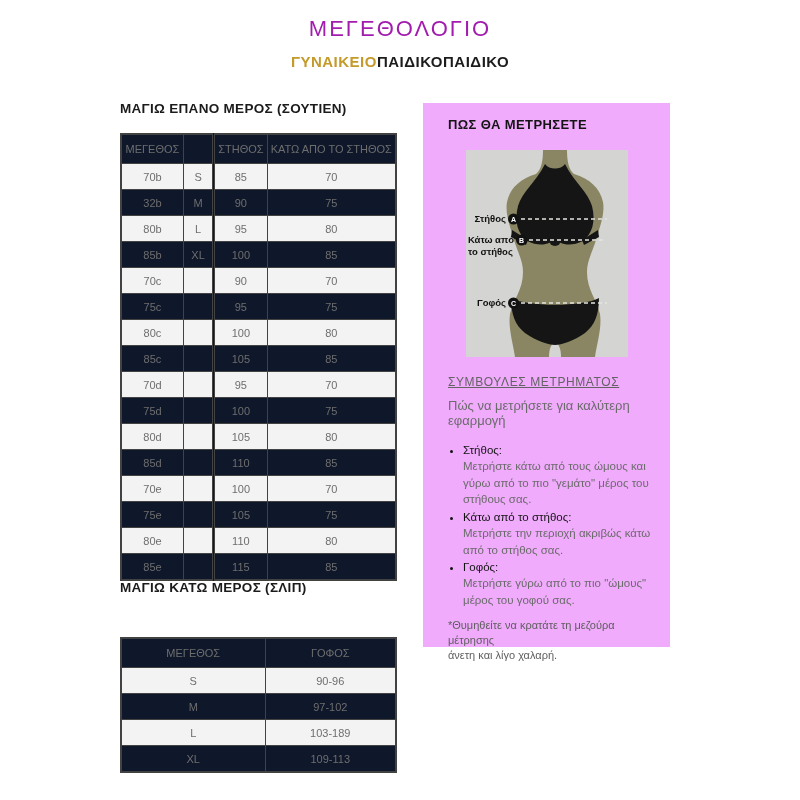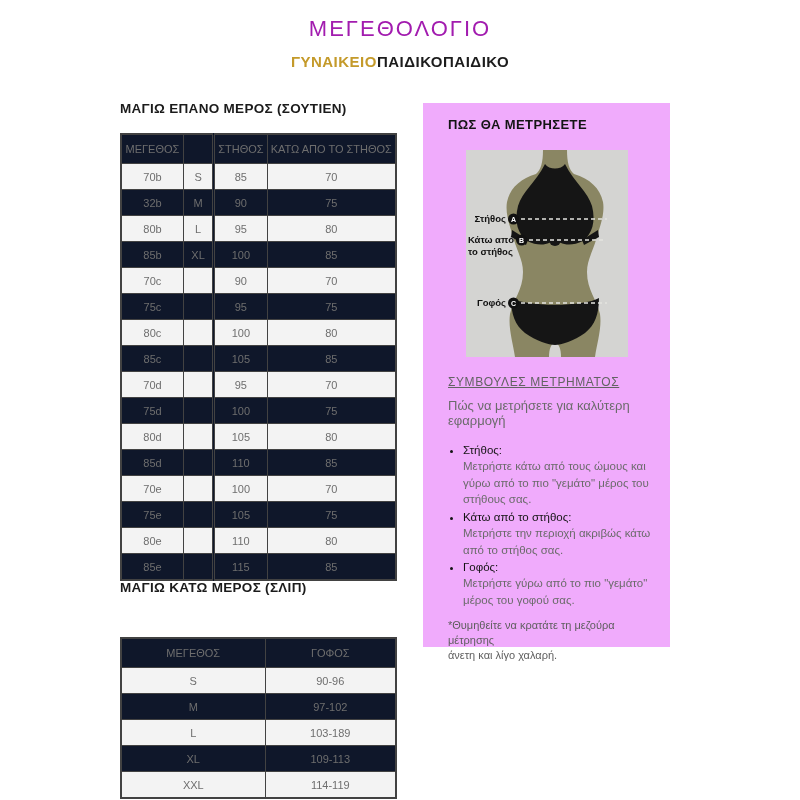--- a/index.html
+++ b/index.html
@@ -213,24 +213,20 @@
           <td>M</td>
           <td>97-102</td>
         </tr>
         <tr>
           <td>L</td>
           <td>103-189</td>
         </tr>
         <tr>
           <td>XL</td>
           <td>109-113</td>
-        </tr>
-        <tr>
-          <td>XXL</td>
-          <td>114-119</td>
         </tr>
       </tbody>
   </table>
 
   <aside class="panel">
     <h2 class="panel-title">ΠΩΣ ΘΑ ΜΕΤΡΗΣΕΤΕ</h2>
 
     <div class="figure">
       <svg width="162" height="207" viewBox="0 0 162 207">
 
@@ -276,21 +272,21 @@
           <li>
             <span class="term">Στήθος:</span>
             <div class="desc">Μετρήστε κάτω από τους ώμους και γύρω από το πιο "γεμάτο" μέρος του στήθους σας.</div>
           </li>
           <li>
             <span class="term">Κάτω από το στήθος:</span>
             <div class="desc">Μετρήστε την περιοχή ακριβώς κάτω από το στήθος σας.</div>
           </li>
           <li>
             <span class="term">Γοφός:</span>
-            <div class="desc">Μετρήστε γύρω από το πιο "γεμάτο" μέρος του γοφού σας.</div>
+            <div class="desc">Μετρήστε γύρω από το πιο "ώμους" μέρος του γοφού σας.</div>
           </li>
         </ul>
       <p class="footnote">
         <span>*Θυμηθείτε να κρατάτε τη μεζούρα μέτρησης</span><br>
         <span>άνετη και λίγο χαλαρή.</span>
       </p>
     </div>
   </aside>
 
 </div>

